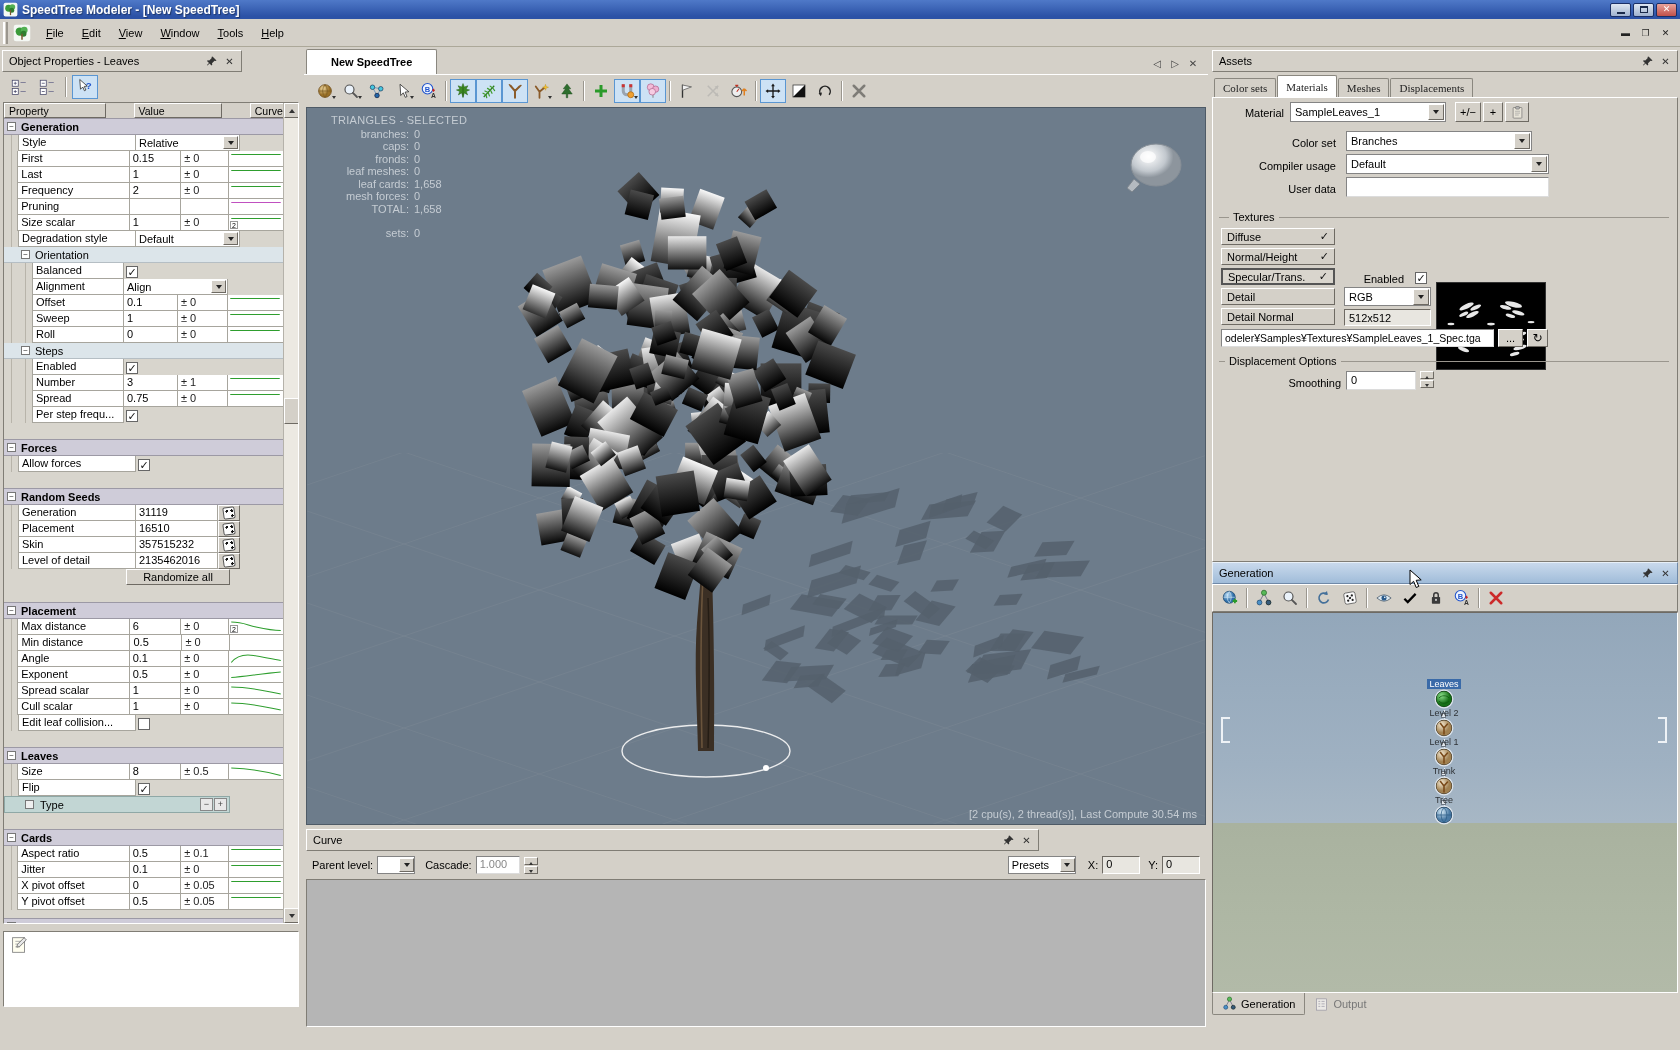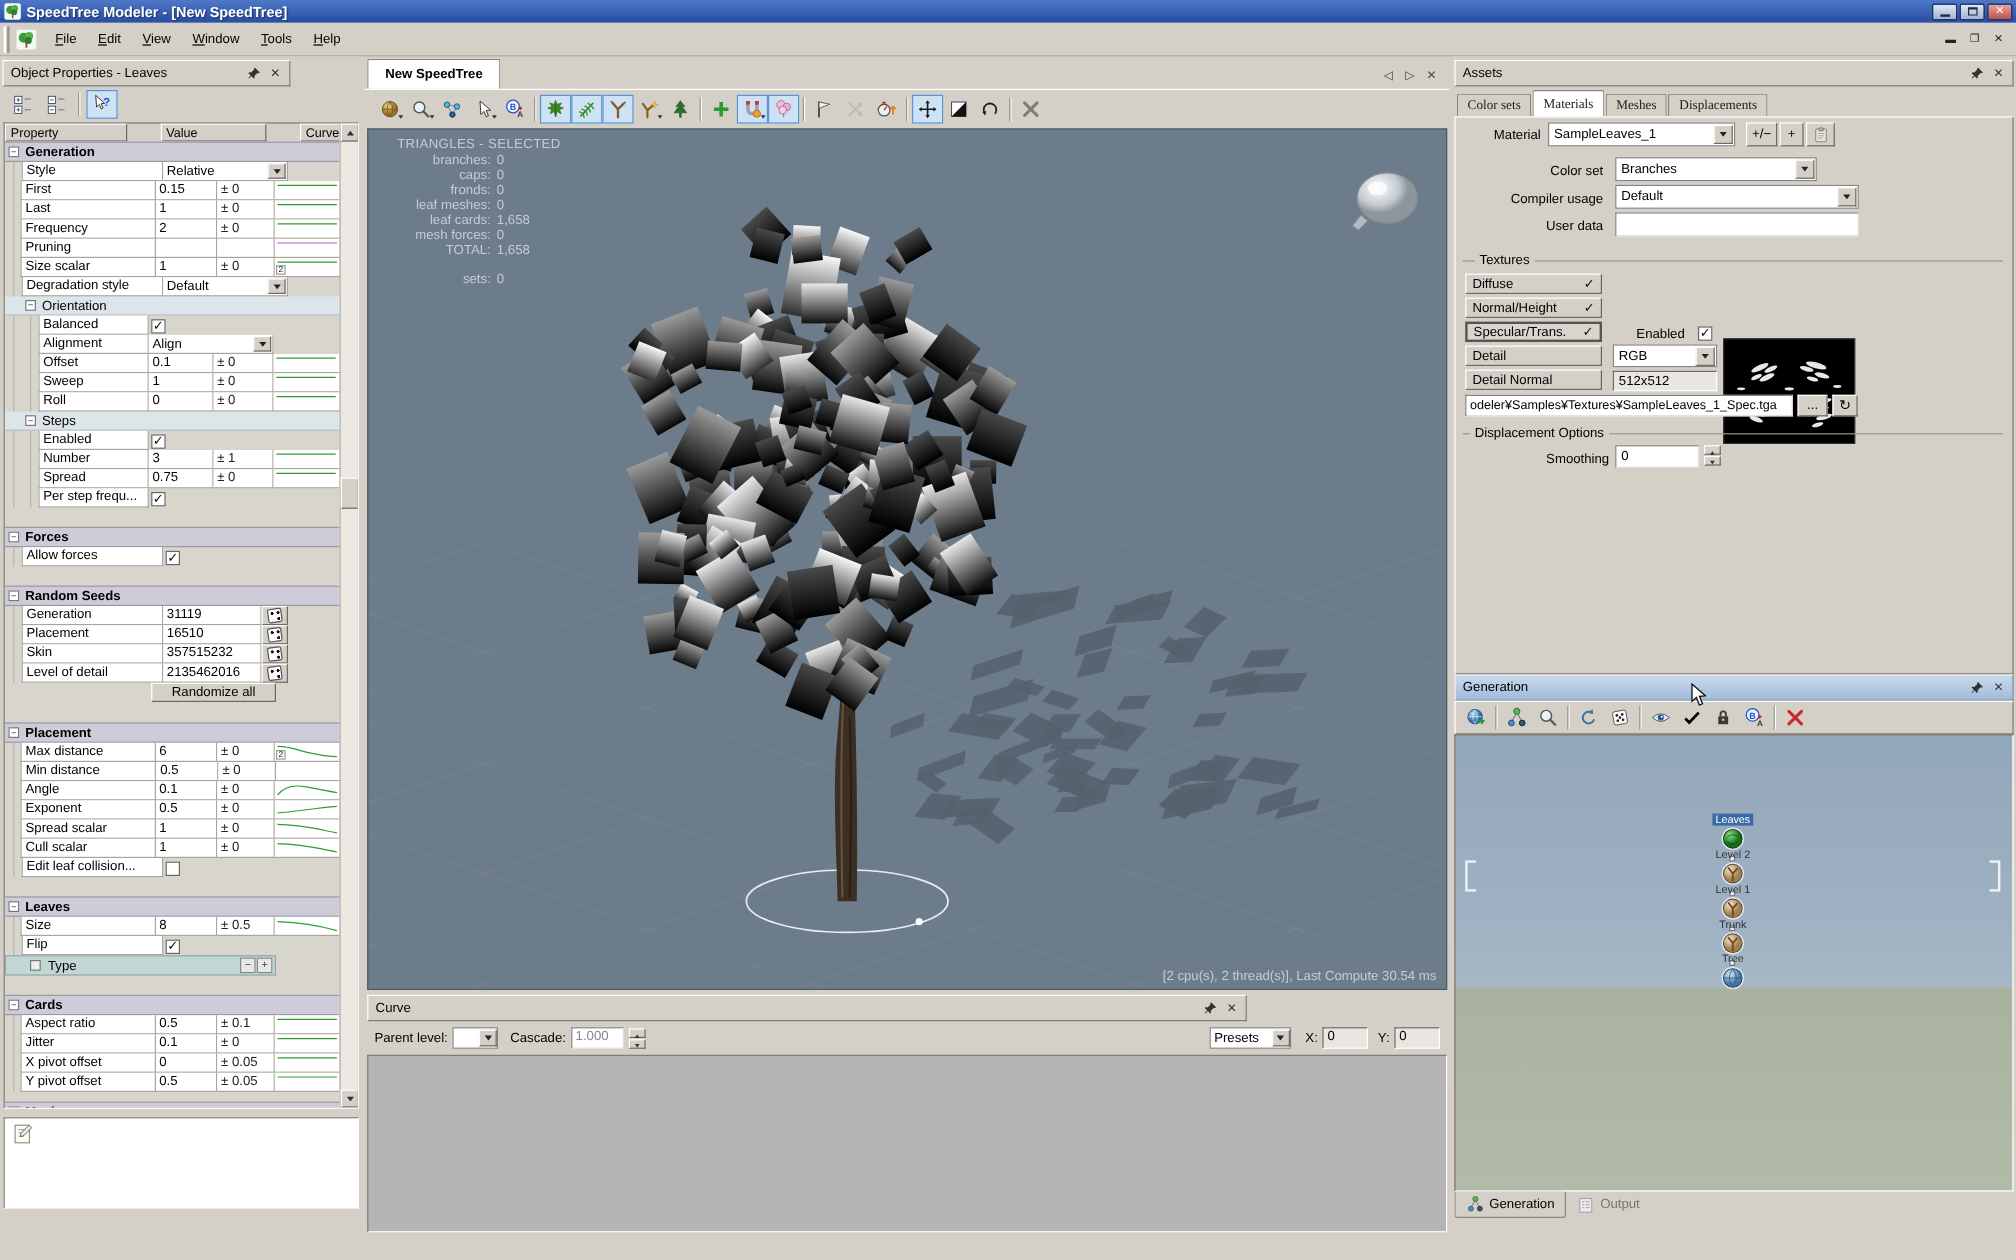--- a/index.html
+++ b/index.html
@@ -104,21 +104,21 @@
   .tbtn.active{border:1px solid #5a96d2;background:#cde2f5;}
   .tbtn.disabled{opacity:.4;filter:grayscale(1);}
   .tbtn .caret{position:absolute;right:1px;bottom:1px;width:0;height:0;border:2.5px solid transparent;border-top:3.5px solid #333;}
   .tsep{width:2px;height:20px;border-left:1px solid #9a968e;border-right:1px solid #fff;margin:0 3px;}
   .icn{width:18px;height:18px;}
   .icn.sm{width:15px;height:15px;}
 
   
   #center{position:absolute;left:304px;top:0;width:904px;height:983px;}
   #tabbar{position:absolute;left:0;top:0;width:904px;height:28px;border-bottom:1px solid #fff;display:flex;align-items:flex-end;}
-  #doc-tab{margin-left:2px;height:25px;padding:0 14px;background:#fff;border:1px solid #8a877f;border-bottom:none;
+  #doc-tab{margin-left:2px;height:25px;padding:0 24px;background:#fff;border:1px solid #8a877f;border-bottom:none;
     border-radius:2px 2px 0 0;font-weight:bold;display:flex;align-items:center;}
   #tab-nav{margin-left:auto;display:flex;gap:4px;padding:0 8px 5px 0;color:#444;font-size:10px;}
   #tab-nav span{width:14px;text-align:center;}
   #vp-toolbar{position:absolute;left:0;top:28px;width:904px;height:32px;display:flex;align-items:center;padding-left:8px;}
   #viewport{position:absolute;left:2px;top:60px;width:900px;height:718px;background:#6d7c8b;
     border:1px solid #4e5a66;overflow:hidden;}
   #scene{position:absolute;left:0;top:0;}
   #vp-stats{position:absolute;left:10px;top:6px;color:#c5ccd3;font-size:11px;line-height:12.5px;}
   #vp-stats .st-row{display:flex;}
   #vp-stats .st-lab{width:92px;text-align:right;margin-right:5px;}
@@ -1305,21 +1305,21 @@
           </span>
         <span class="pbtn" style="left:242px;top:4px;width:26px">+/−</span>
         <span class="pbtn" style="left:270px;top:4px;width:20px">+</span>
         <span class="pbtn" style="left:292px;top:4px;width:24px">
             <svg class="icn sm">
               <use href="#s-clipboard"></use>
             </svg>
           </span>
 
         <span class="lab-r" style="left:0;top:36px;width:123px">Color set</span>
-        <span class="combo" style="left:133px;top:33px;width:168px">
+        <span class="combo" style="left:133px;top:33px;width:186px">
             <span>Branches</span>
             <span class="dbtn"></span>
           </span>
 
         <span class="lab-r" style="left:0;top:59px;width:123px">Compiler usage</span>
         <span class="combo" style="left:133px;top:56px;width:203px">
             <span>Default</span>
             <span class="dbtn"></span>
           </span>
 

